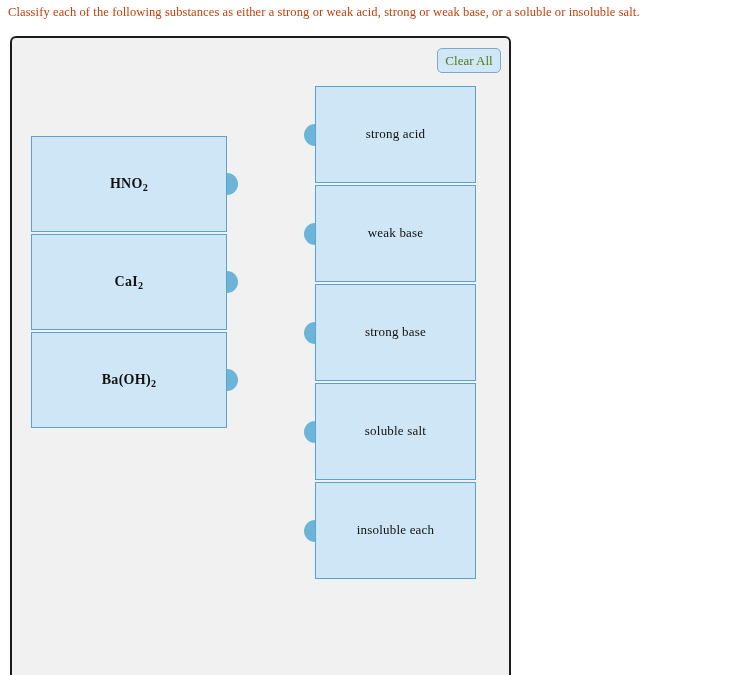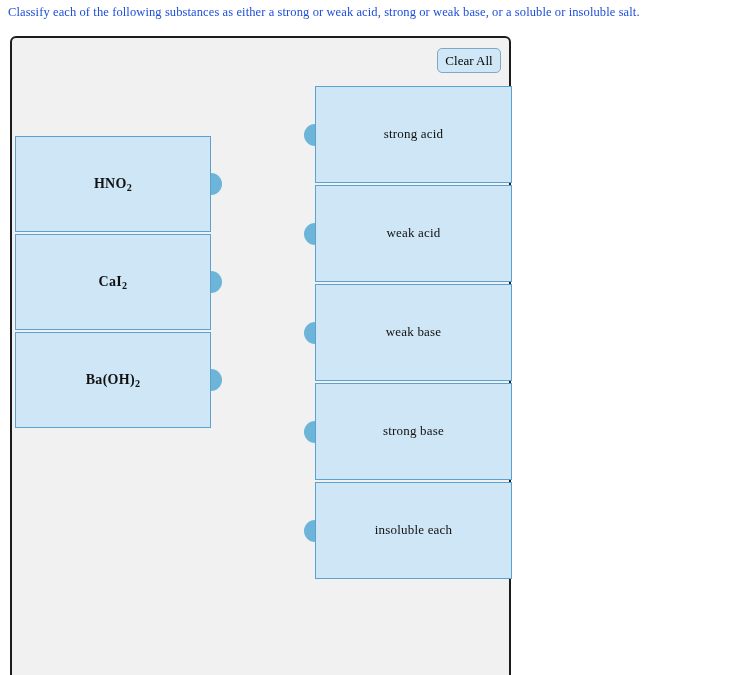--- a/index.html
+++ b/index.html
@@ -23,21 +23,21 @@
 
   
   .prompt {
     position: absolute;
     left: 8px;
     top: 4px;
     width: 738px;
     font-family: "Liberation Serif", serif;
     font-size: 12.5px;
     line-height: 16px;
-    color: #1d4ed8;
+    color: #c2410c;
     white-space: nowrap;
     letter-spacing: 0.1px;
   }
 
   
   .panel {
     position: absolute;
     left: 10px;
     top: 36px;
     width: 501px;
@@ -53,35 +53,35 @@
     position: absolute;
     right: 8px;
     top: 10px;
     width: 64px;
     height: 25px;
     background: #cfe7f7;
     border: 1px solid #7fa8c4;
     border-radius: 5px;
     font-family: "Liberation Serif", serif;
     font-size: 13px;
-    color: #000000;
+    color: #4d7c0f;
     line-height: 23px;
     text-align: center;
     cursor: pointer;
     box-sizing: border-box;
     padding: 0;
   }
 
   
   .col {
     position: absolute;
     box-sizing: border-box;
   }
   .col-left {
-    left: 3px;
+    left: 19px;
     top: 98px;
     width: 195px;
   }
   .col-right {
     left: 303px;
     top: 48px;
     width: 197px;
   }
 
   
@@ -92,21 +92,21 @@
     background: #cee6f5;
     border: 1px solid #5ba3ce;
     box-sizing: border-box;
     margin-bottom: 2px;
     display: flex;
     align-items: center;
     justify-content: center;
     cursor: pointer;
   }
   .col-right .tile {
-    width: 197px;
+    width: 161px;
     height: 97px;
   }
 
   .tile-label {
     font-family: "Liberation Serif", serif;
     font-size: 13px;
     color: #111111;
     text-align: center;
     line-height: 1.1;
     letter-spacing: 0.2px;
@@ -173,32 +173,32 @@
         </div>
       </div>
 
     <div class="col col-right">
 
     <div class="tile">
           <span class="tile-label">strong acid</span>
           <span class="knob knob-left"></span>
         </div>
         <div class="tile">
-          <span class="tile-label">weak acid</span>
-          <span class="knob knob-left"></span>
-        </div>
-        <div class="tile">
           <span class="tile-label">weak base</span>
           <span class="knob knob-left"></span>
         </div>
         <div class="tile">
           <span class="tile-label">strong base</span>
           <span class="knob knob-left"></span>
         </div>
         <div class="tile">
+          <span class="tile-label">soluble salt</span>
+          <span class="knob knob-left"></span>
+        </div>
+        <div class="tile">
           <span class="tile-label">insoluble each</span>
           <span class="knob knob-left"></span>
         </div>
       </div>
 
   </div>
 
 </div>
 
 </body></html>

